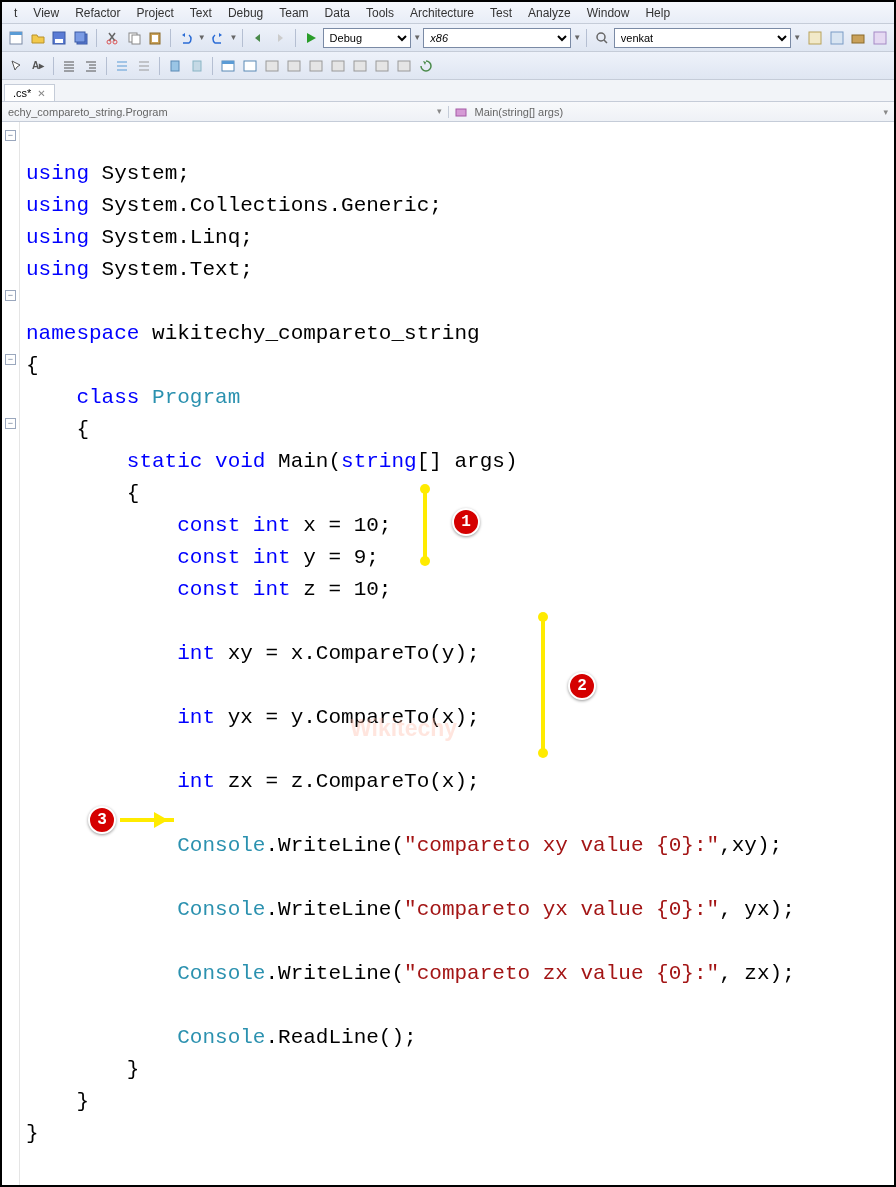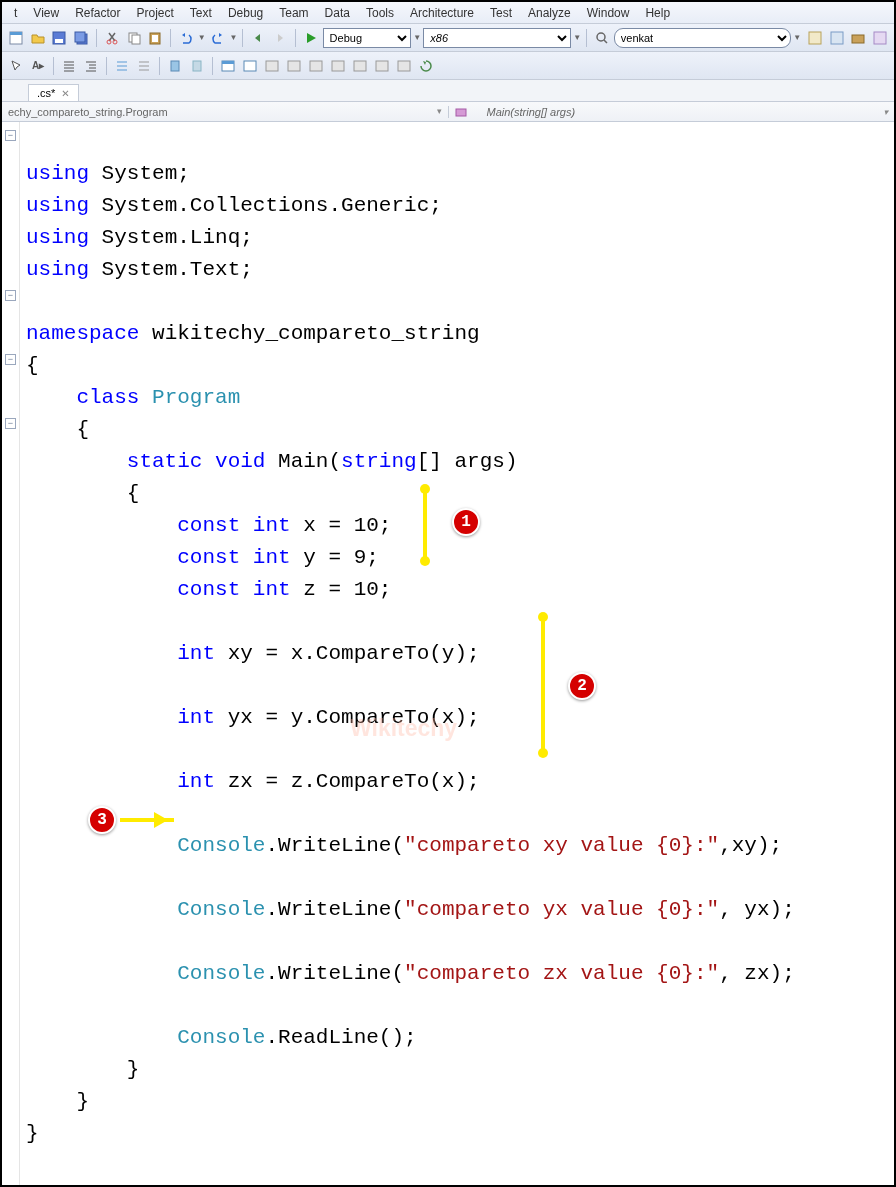--- a/index.html
+++ b/index.html
@@ -9,31 +9,31 @@
   .menubar { background: linear-gradient(#f5f7fc, #e8edf7); height: 22px; display: flex; align-items: center; padding: 0 4px; border-bottom: 1px solid #c5ccd8; }
   .menubar span { padding: 2px 8px; color: #333; cursor: default; }
   
   
   .toolbar { background: linear-gradient(#eef2fa, #dfe6f2); height: 28px; display: flex; align-items: center; padding: 0 4px; border-bottom: 1px solid #c5ccd8; gap: 2px; }
   .tool-btn { width: 20px; height: 20px; display: inline-flex; align-items: center; justify-content: center; border: 1px solid transparent; border-radius: 2px; }
   .sep { width: 1px; height: 18px; background: #b5bfd2; margin: 0 3px; }
   .combo { height: 20px; font-size: 11px; border: 1px solid #7a8aa5; background: #fff; padding: 0 2px; }
   .combo.w90 { width: 90px; }
   .combo.w150 { width: 150px; font-style: italic; }
-  .combo.w180 { width: 180px; border-radius: 9px; }
+  .combo.w180 { width: 180px; }
   
   
   .tabbar { background: #f2f4f8; height: 22px; display: flex; align-items: flex-end; border-bottom: 1px solid #c5ccd8; padding-left: 2px; }
-  .tab { background: #fff; border: 1px solid #c5ccd8; border-bottom: none; padding: 2px 8px; font-size: 11px; display: flex; align-items: center; gap: 6px; margin-left: 24px; }
+  .tab { background: #fff; border: 1px solid #c5ccd8; border-bottom: none; padding: 2px 8px; font-size: 11px; display: flex; align-items: center; gap: 6px; }
   .tab .close { color: #888; font-size: 10px; }
   
   
   .navbar { height: 20px; background: linear-gradient(#f8f9fb,#eef1f6); border-bottom: 1px solid #c5ccd8; display: flex; align-items: center; font-size: 11px; }
   .navbar .left { flex: 1; padding: 0 6px; color: #666; overflow: hidden; white-space: nowrap; }
-  .navbar .right { flex: 1; padding: 0 6px; color: #666; border-left: 1px solid #c5ccd8; display:flex; align-items:center; gap:20px;font-style:italic; }
+  .navbar .right { flex: 1; padding: 0 6px; color: #666; border-left: 1px solid #c5ccd8; display:flex; align-items:center; gap:8px; }
   .navbar .dd { color: #888; font-size: 9px; }
   
   
   .code-area { display: flex; height: calc(100% - 22px - 28px - 28px - 22px - 20px); background: #fff; position: relative; }
   .gutter { width: 18px; background: #fff; border-right: 1px solid #e5e5e5; position: relative; }
   .fold { position: absolute; left: 3px; width: 11px; height: 11px; border: 1px solid #9aa7bd; background: #fff; font-size: 9px; line-height: 9px; text-align: center; color: #6b7b95; }
   .code { font-family: Consolas, "Courier New", monospace; font-size: 21px; line-height: 32px; padding: 4px 8px 0 6px; white-space: pre; color: #000; position: relative; flex:1; overflow:hidden; }
   .kw { color: #0000ff; }
   .type { color: #2b91af; }
   .str { color: #a31515; }

